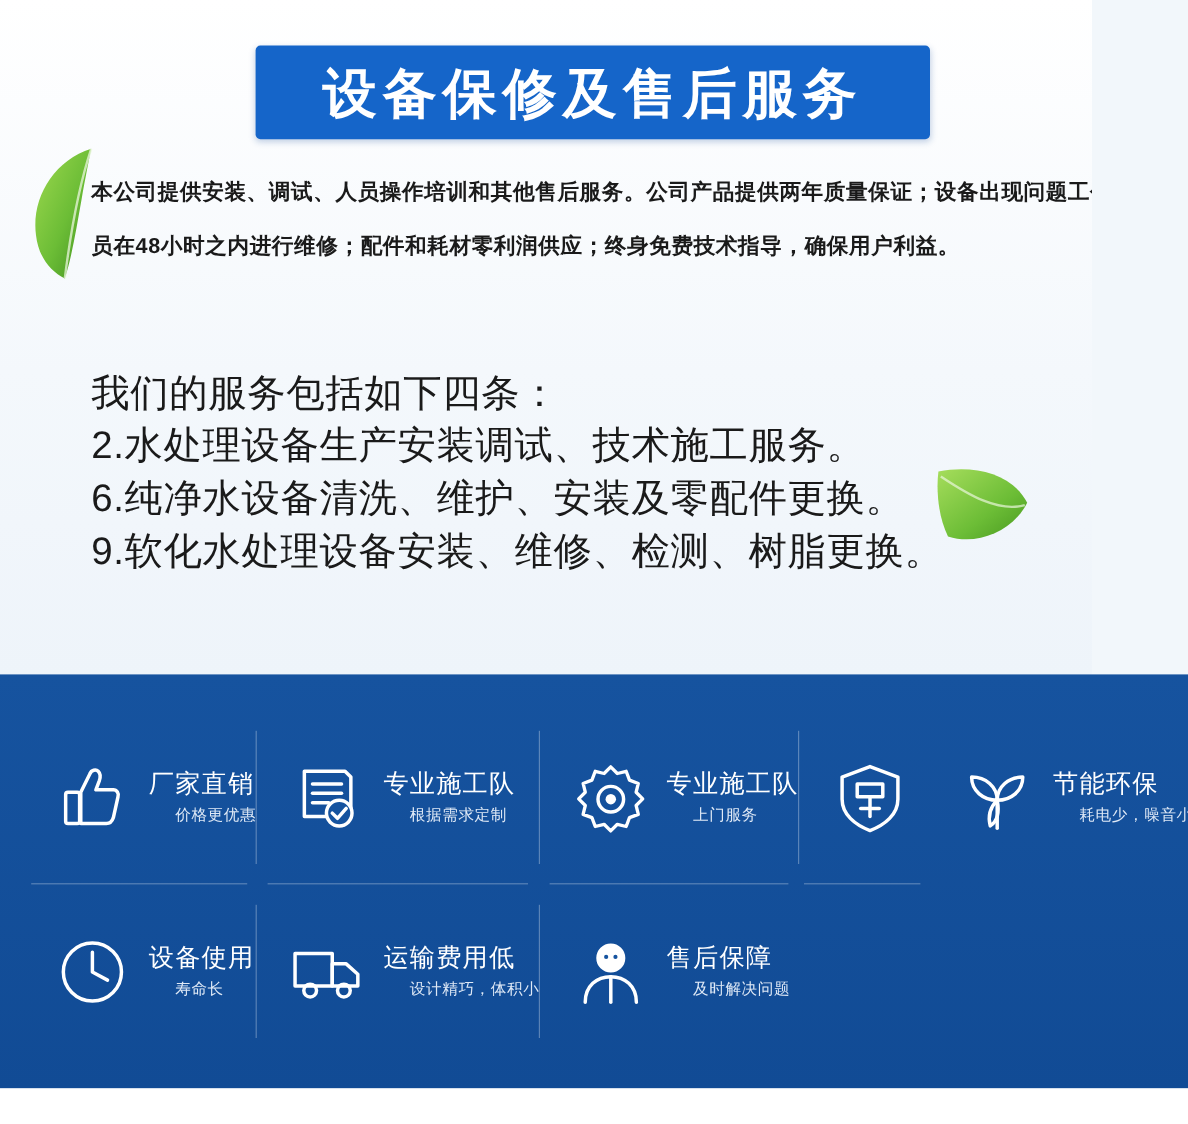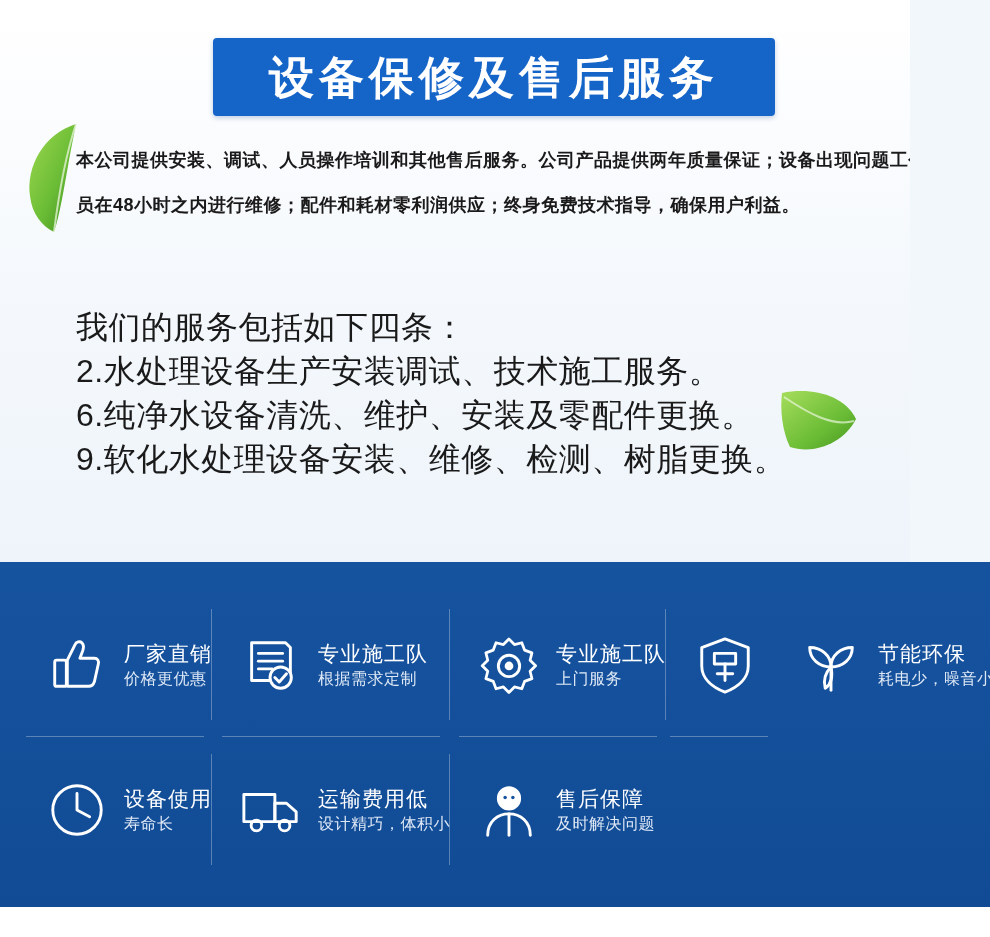--- a/index.html
+++ b/index.html
@@ -169,25 +169,26 @@
   }
   .feature .f-title {
     color: #ffffff;
     font-size: 21px;
     line-height: 26px;
     letter-spacing: 1px;
     white-space: nowrap;
   }
   .feature .f-sub {
     color: #dfe9f6;
-    font-size: 16px;
+    font-size: 13px;
     line-height: 20px;
     letter-spacing: 0.5px;
     white-space: nowrap;
     margin-top: 2px;
+    margin-left: 22px;
   }
 
   .bottom-strip {
     position: absolute;
     left: 0;
     top: 907px;
     width: 990px;
     height: 30px;
     background: #ffffff;
   }

